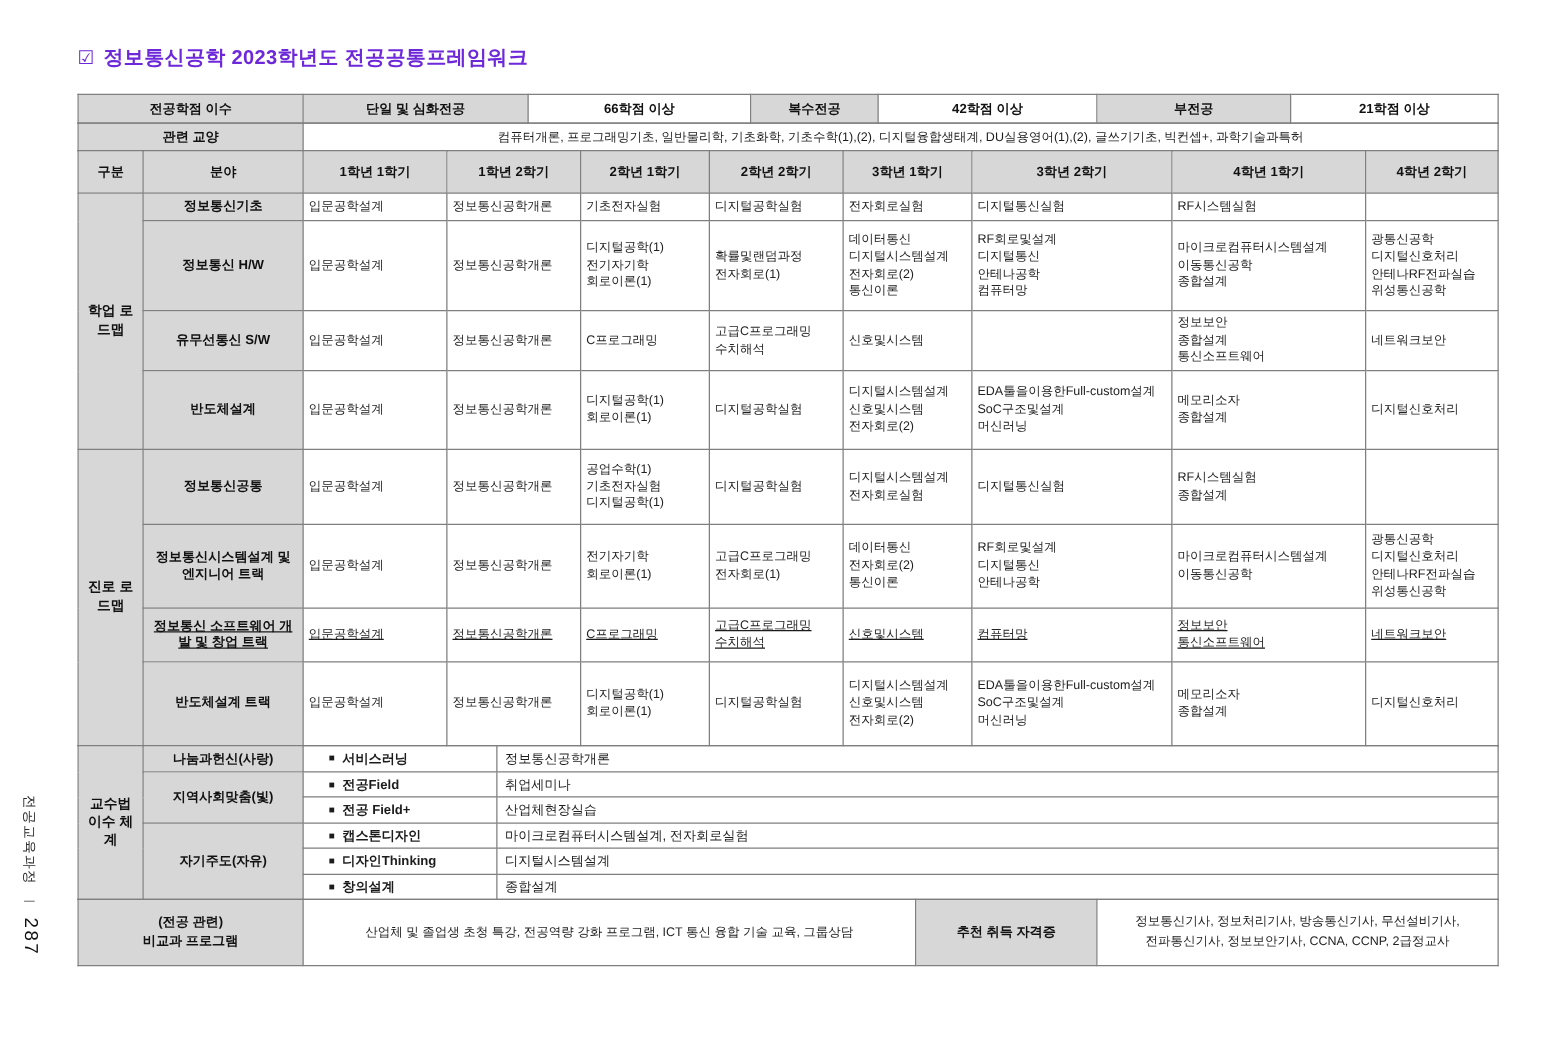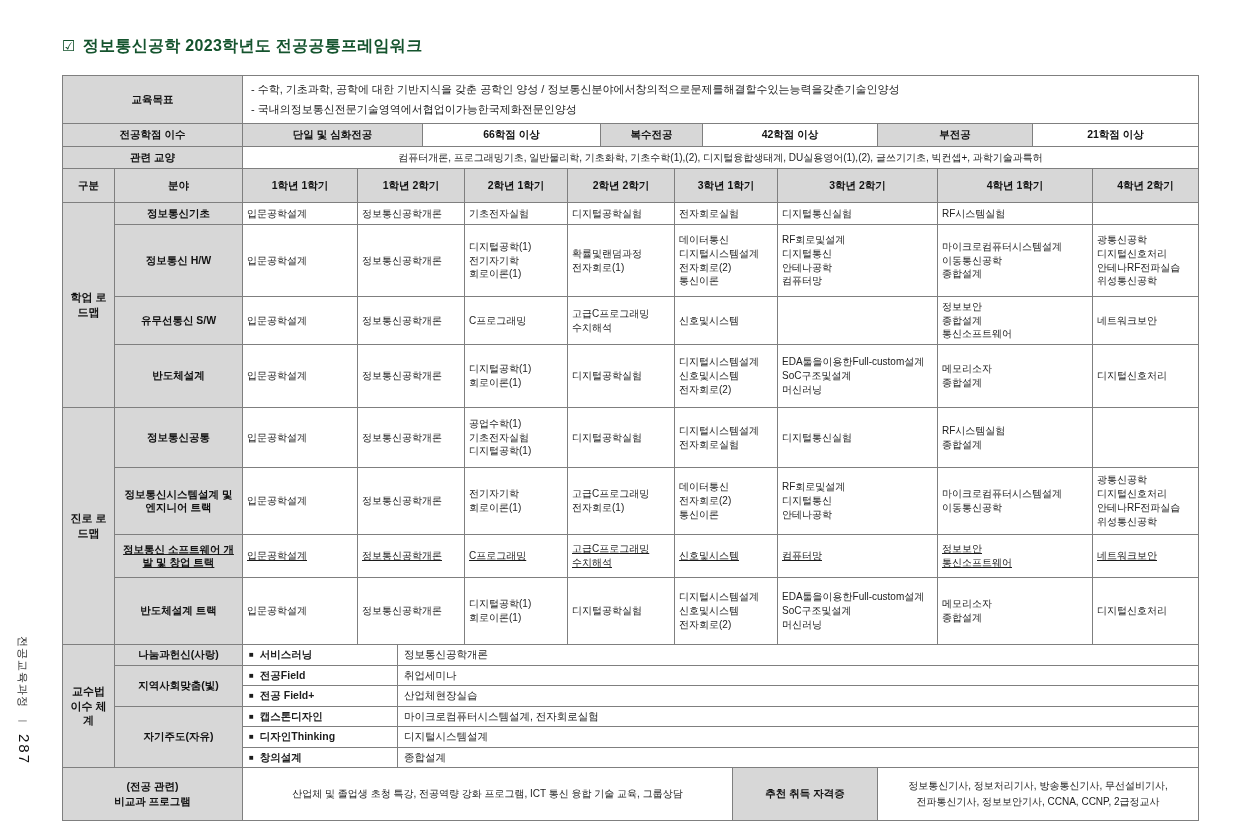--- a/index.html
+++ b/index.html
@@ -6,21 +6,21 @@
   html,body { width: 1244px; height: 840px; }
   body {
     background: #ffffff;
     font-family: "Liberation Sans", "DejaVu Sans", sans-serif;
     color: #1c1c1c;
     position: relative;
     overflow: hidden;
   }
   .page-title {
     position: absolute; left: 62px; top: 36px;
-    font-size: 16px; font-weight: bold; color: #14532d;
+    font-size: 16px; font-weight: bold; color: #6d28d9;
     letter-spacing: 0.3px;
   }
   .page-title .chk { font-size: 15px; margin-right: 7px; }
   .sidebar-rotated {
     position: absolute; left: 33px; top: 636px;
     transform-origin: 0 0; transform: rotate(90deg);
     white-space: nowrap; color: #2b2b2b;
   }
   .sidebar-rotated .sec { font-size: 11px; letter-spacing: 1px; }
   .sidebar-rotated .tick { font-size: 10px; color: #555; margin: 0 8px; }
@@ -38,54 +38,39 @@
   }
   .gray { background: #d7d7d7; }
   .lbl { font-weight: bold; text-align: center; color:#111; }
   .goal-content { text-align: left; padding-left: 8px; font-size: 11px; line-height: 1.75; }
   .center-txt { text-align: center; font-size: 10px; }
   .course { text-align: left; font-size: 10px; line-height: 1.38; padding: 2px 3px 2px 4px; color:#222; }
   .course div { white-space: nowrap; }
   .cat { font-size: 10.5px; line-height: 1.25; }
   .group { font-size: 11px; line-height: 1.35; }
   .head-cell { font-size: 10.5px; }
-  .ped-method { text-align: left; padding-left: 6px; font-size: 10.5px; font-weight: bold; }
+  .ped-method { text-align: left; padding-left: 20px; font-size: 10.5px; font-weight: bold; }
   .ped-method .sq { font-size: 8px; margin-right: 6px; position: relative; top: -1px; }
   .ped-course { text-align: left; padding-left: 6px; font-size: 10.5px; }
   .prewrap { white-space: pre-line; line-height: 1.4; }
   .certs { font-size: 10px; line-height: 1.6; text-align: center; color:#222; }
 </style>
 </head>
 <body>
 
 <div class="sidebar-rotated">
   <span class="sec">전공교육과정</span><span class="tick">ㅣ</span><span class="pagenum">287</span>
 </div>
 
 <div class="page-title">
   <span class="chk">☑</span><span>정보통신공학 2023학년도 전공공통프레임워크</span>
 </div>
 
 <div class="tablewrap">
 
-  <table class="band">
-    <colgroup>
-        <col style="width:180px">
-        <col style="width:956px">
-      </colgroup>
-    <tbody>
-        <tr style="height:48px">
-      <td class="gray lbl">교육목표</td>
-      <td class="goal-content">
-        <div>- 수학, 기초과학, 공학에 대한 기반지식을 갖춘 공학인 양성 / 정보통신분야에서창의적으로문제를해결할수있는능력을갖춘기술인양성</div>
-        <div>- 국내의정보통신전문기술영역에서협업이가능한국제화전문인양성</div>
-      </td>
-    </tr>
-  </tbody>
-    </table>
 
   <table class="band">
     <colgroup>
       <col style="width:180px">
         <col style="width:180px">
         <col style="width:178px">
       <col style="width:102px">
         <col style="width:175px">
         <col style="width:155px">
         <col style="width:166px">

